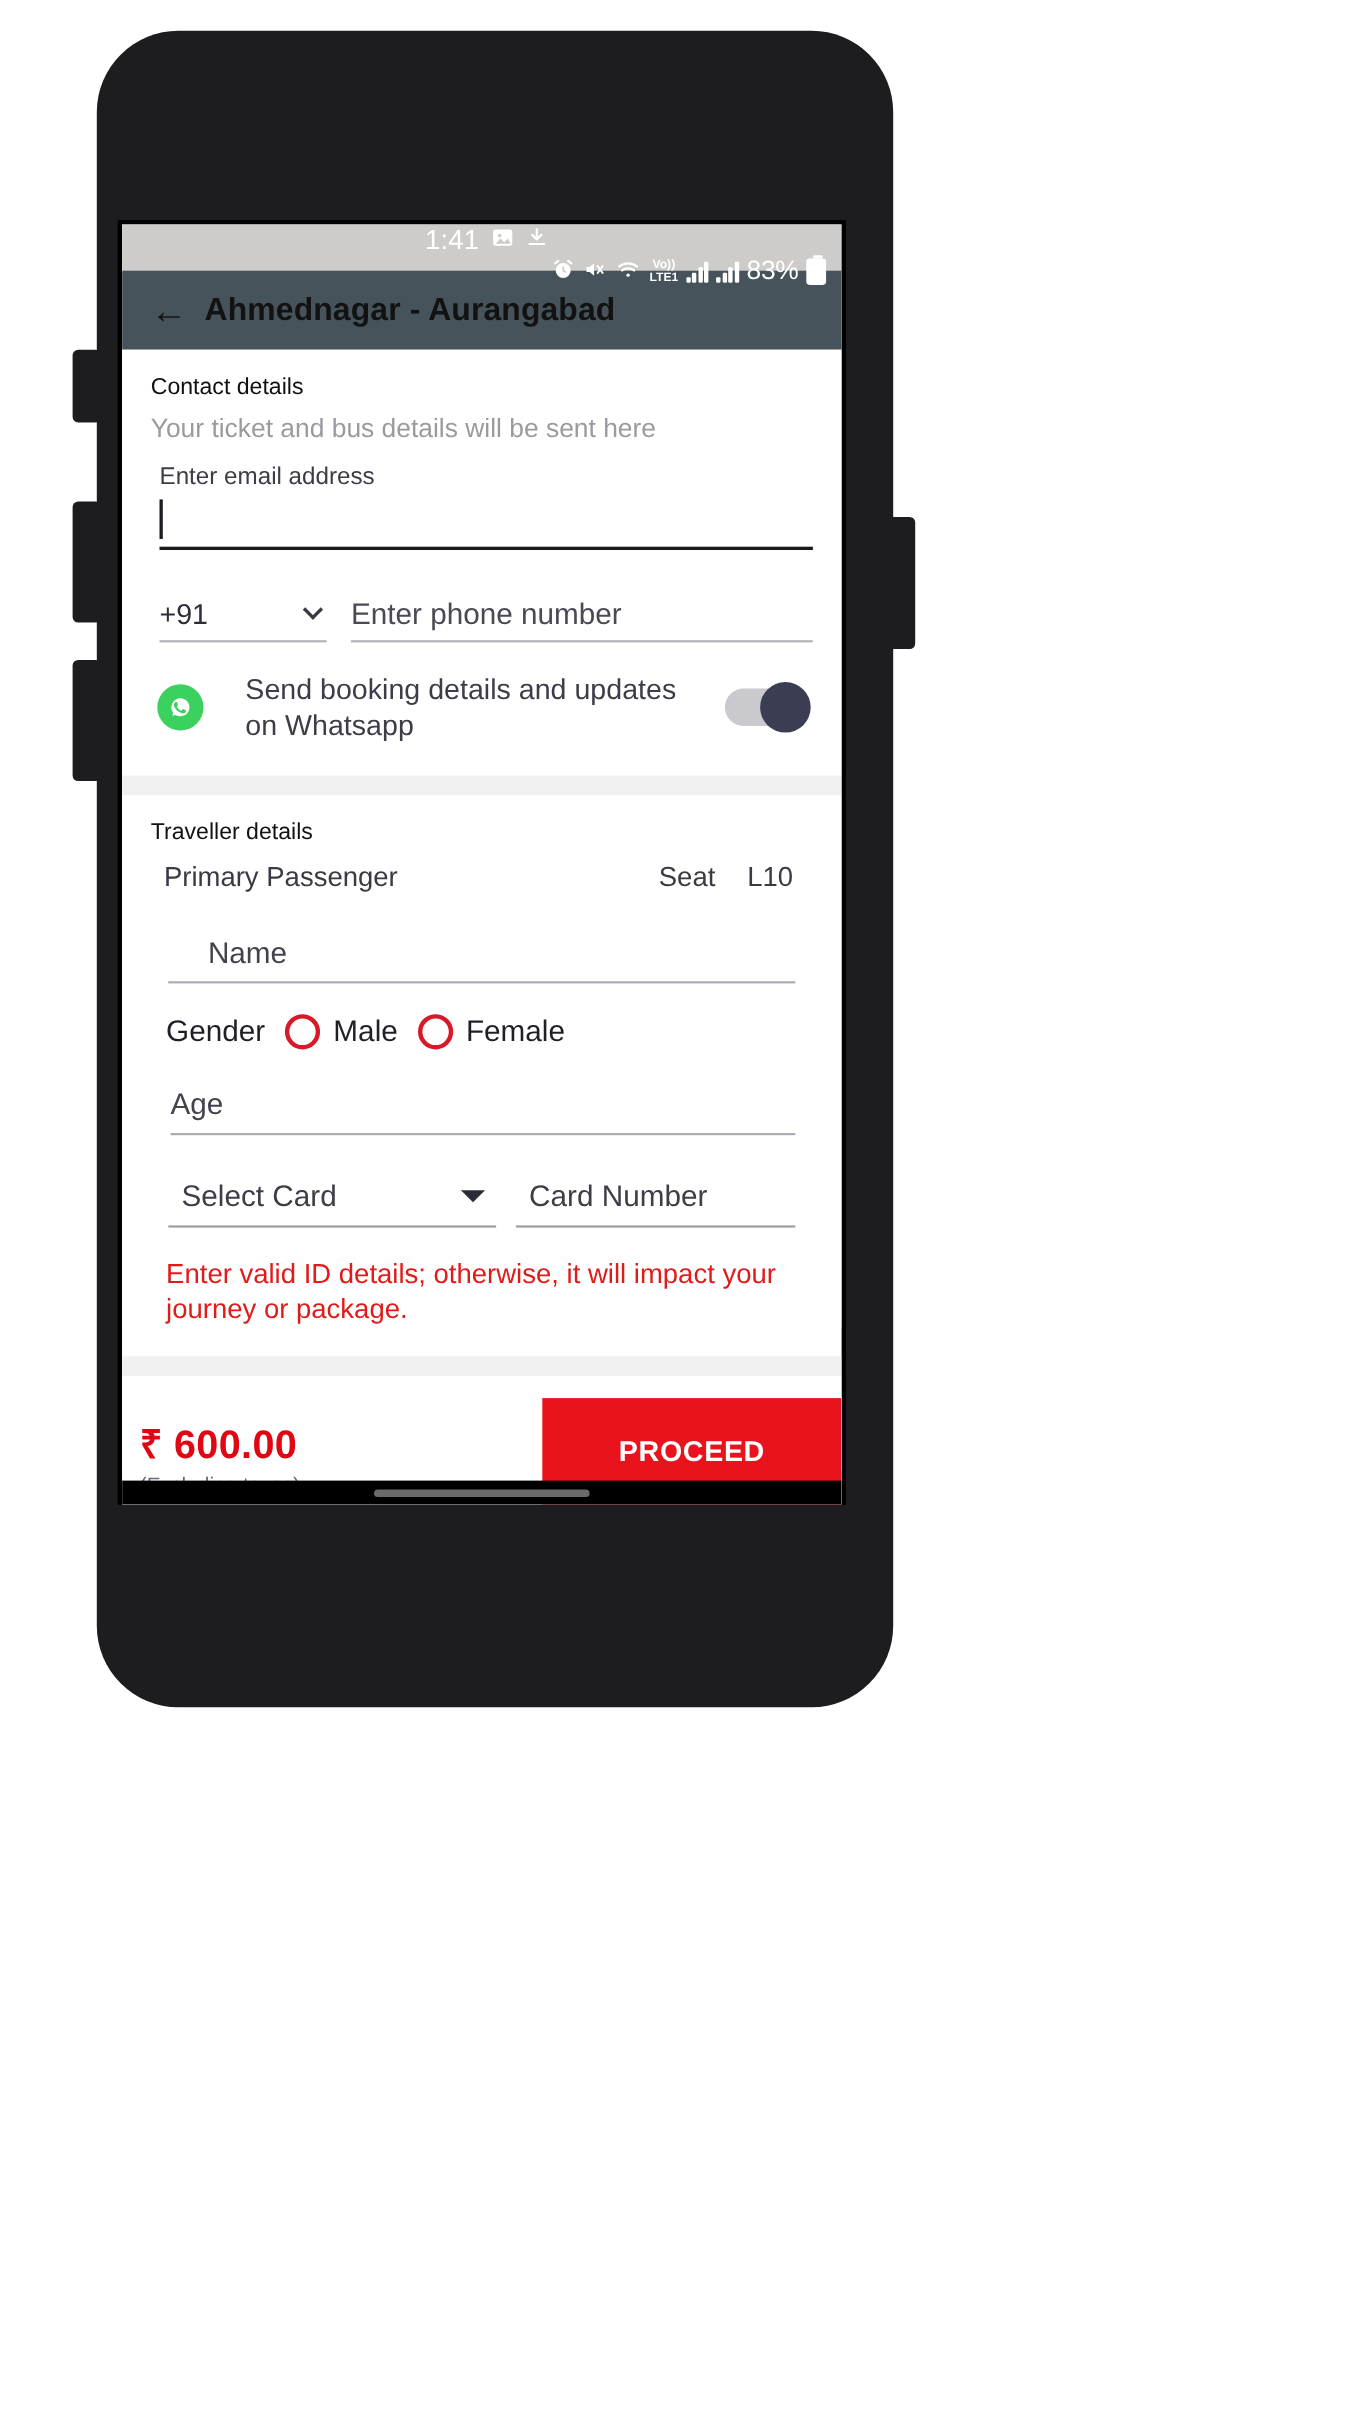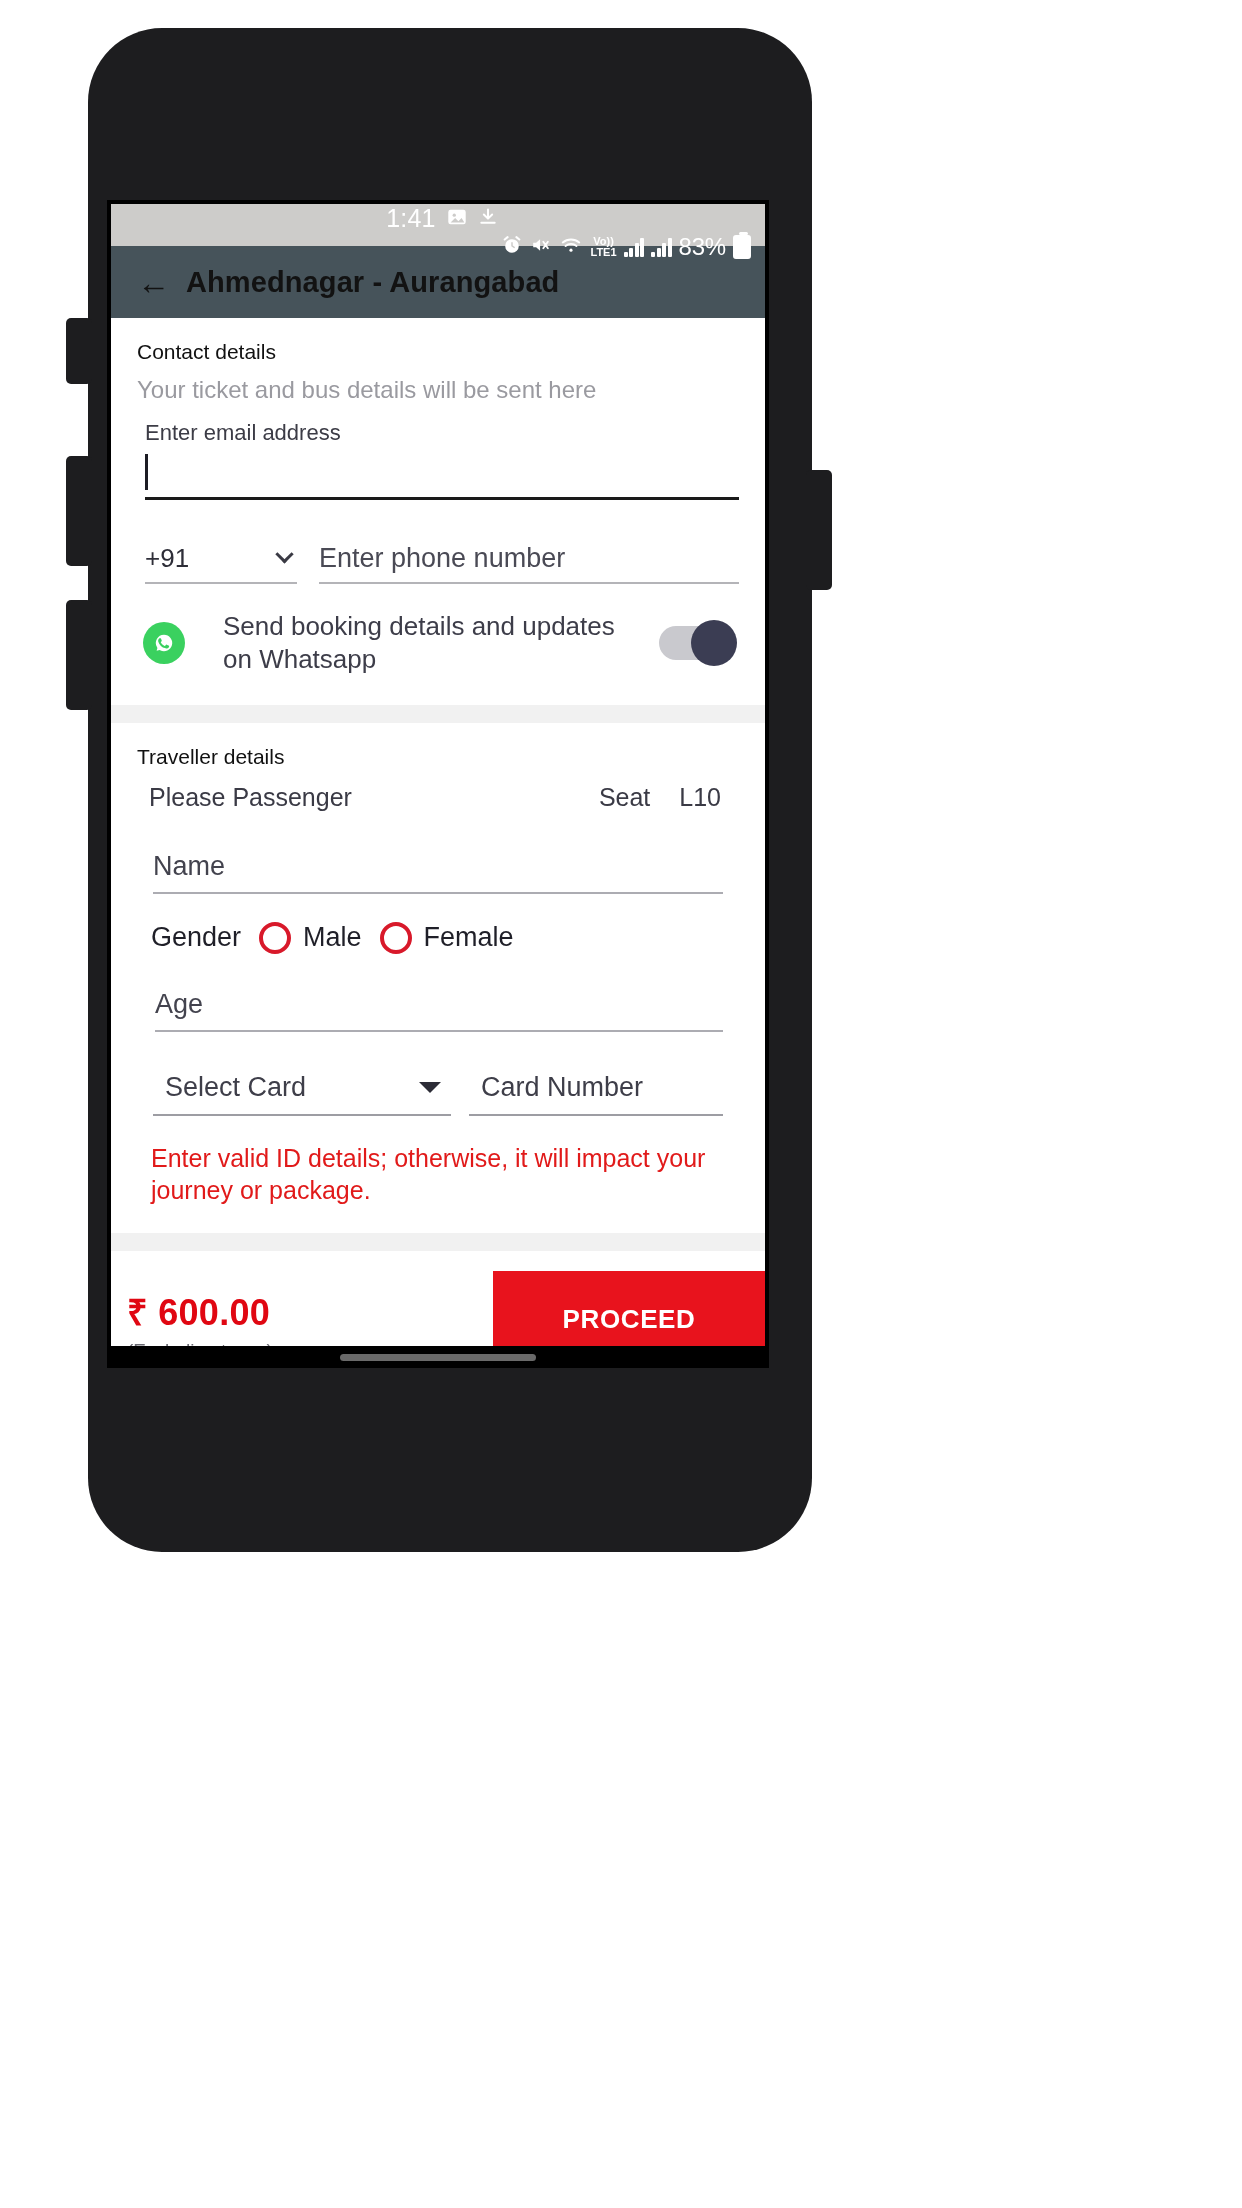--- a/index.html
+++ b/index.html
@@ -182,21 +182,21 @@
   .pp-name { font-size: 25px; color: #3a3a45; }
   .pp-seat { margin-left: auto; font-size: 25px; color: #3a3a45; padding-right: 18px;}
   .pp-seat .num { margin-left: 22px; }
 
   .name-input {
     margin: 30px 16px 0 16px;
     height: 52px;
     border-bottom: 2px solid #acacb2;
     display: flex; align-items: center;
   }
-  .name-input .ph { font-size: 27px; color: #43434e; }
+  .name-input .ph { font-size: 27px; color: #43434e; margin-left: 36px; }
 
   .gender-row {
     display: flex; align-items: center; gap: 0;
     padding: 28px 0 0 14px;
   }
   .gender-row .lbl { font-size: 27px; color: #1f1f28; }
   .radio {
     width: 32px; height: 32px; border-radius: 50%;
     border: 4px solid #d8192a; margin: 0 12px 0 18px; flex:none;
   }
@@ -404,21 +404,21 @@
               </span>
           </div>
         </div>
 
         <div class="gap"></div>
 
         <div class="card">
           <div class="sec-title">Traveller details</div>
 
           <div class="pp-row">
-            <span class="pp-name">Please Passenger</span>
+            <span class="pp-name">Primary Passenger</span>
             <span class="pp-seat">
               <span>Seat</span>
               <span class="num">L10</span>
             </span>
           </div>
 
           <div class="name-input">
             <span class="ph">Name</span>
           </div>
 

